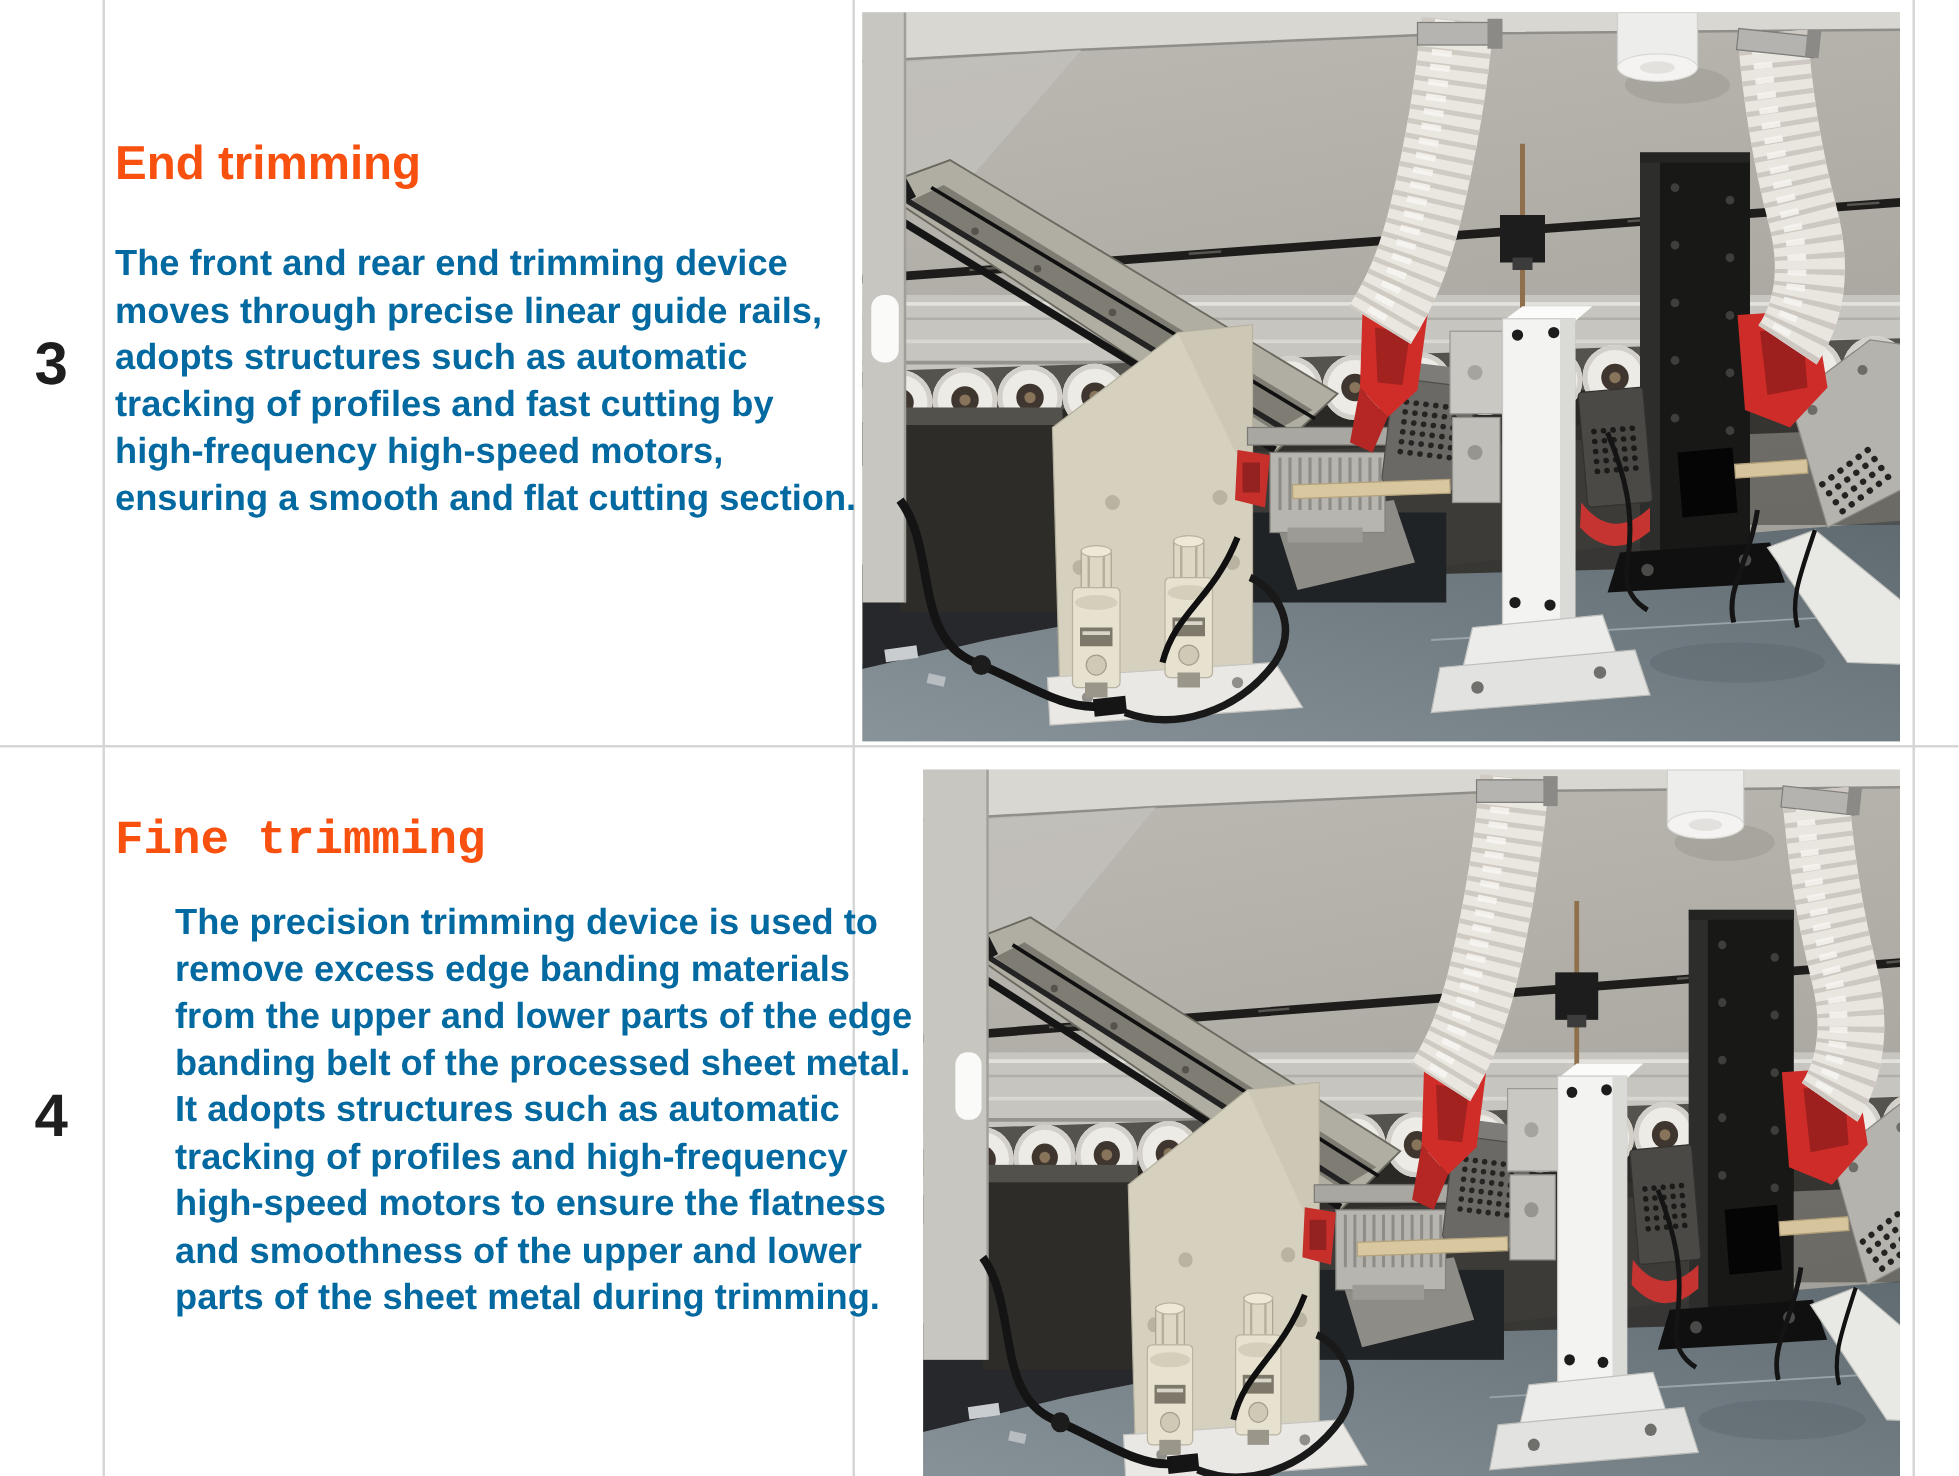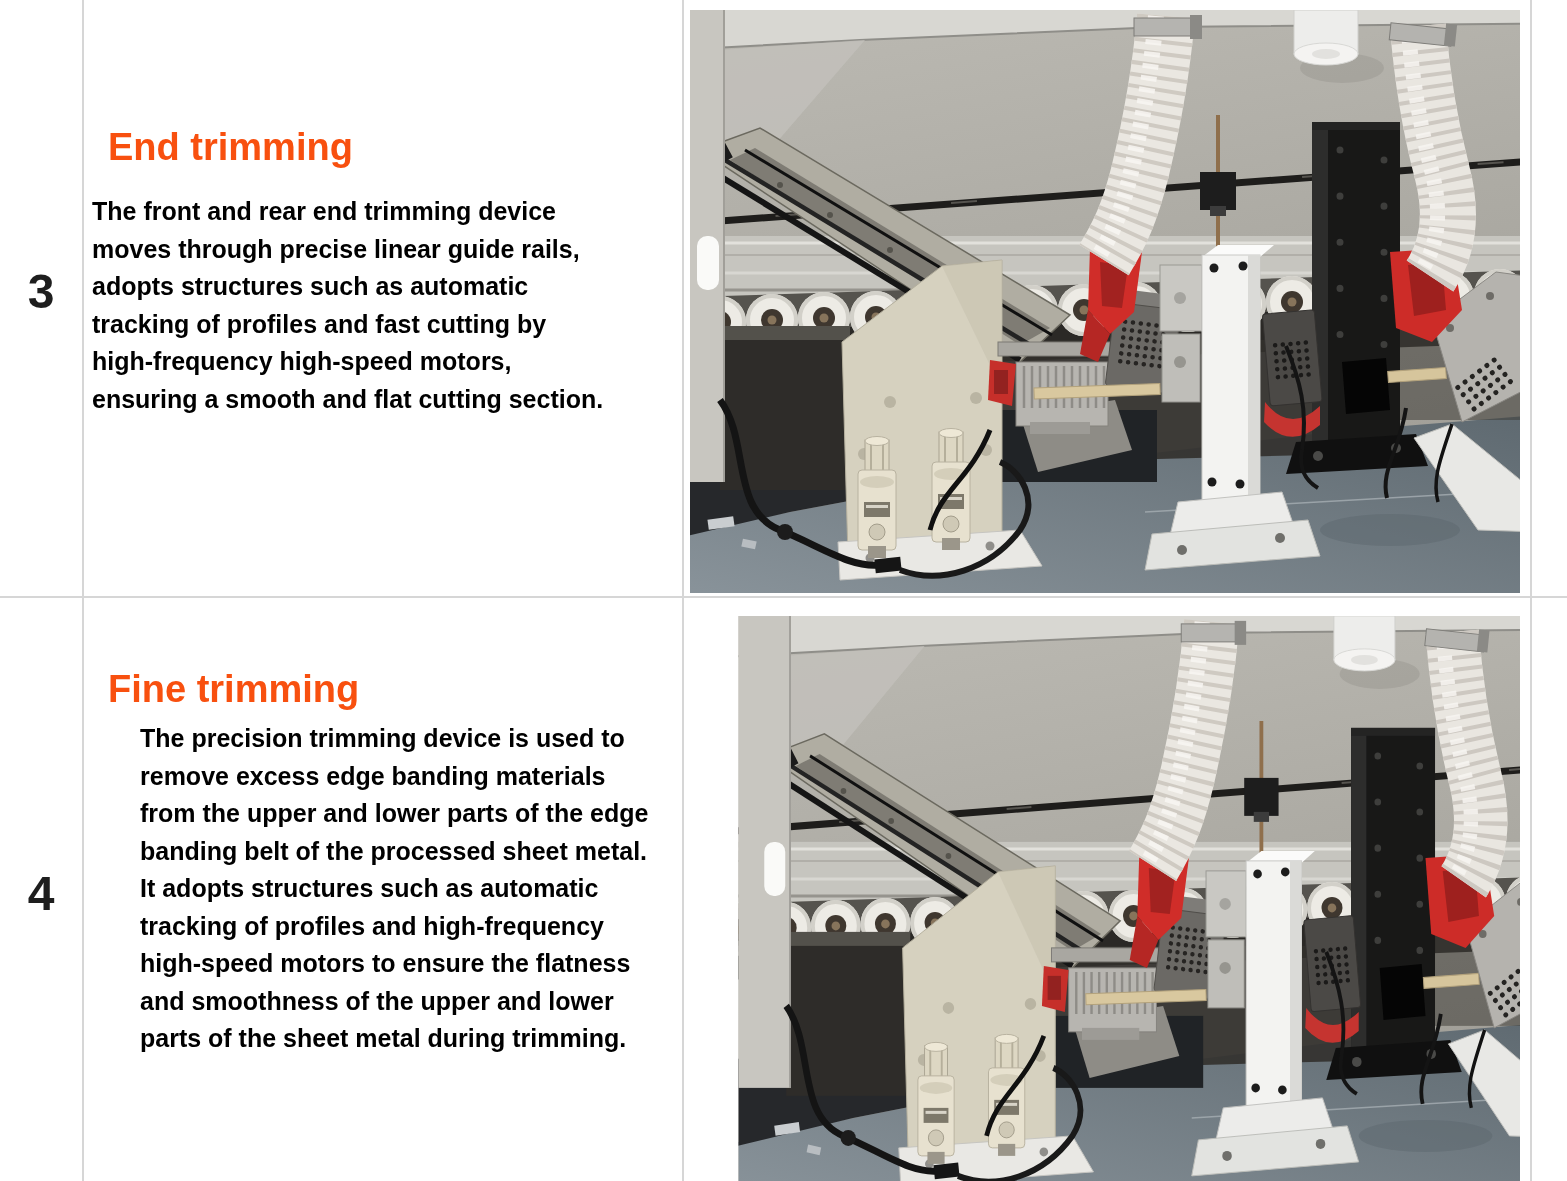--- a/index.html
+++ b/index.html
@@ -12,28 +12,28 @@
   #vline-img{left:682px; top:0; width:2px; height:1181px;}
   #vline-right{left:1530px; top:0; width:2px; height:1181px;}
   #hline-row{left:0; top:596px; width:1567px; height:2px;}
   .row-number{
     position:absolute; left:0; width:82px; text-align:center;
     font-size:48px; line-height:1; color:#1e1e1e;
   }
   #num-3{top:268px;}
   #num-4{top:870px;}
   .heading{
-    position:absolute; left:92px; margin:16px;
+    position:absolute; left:92px; margin:0;
     font-size:38px; line-height:1; color:#f8500f; letter-spacing:0px;
   }
   #heading-3{top:112px;}
-  #heading-4{top:654px;}
+  #heading-4{top:654px;font-family:Liberation Mono, monospace;}
   .body-text{
     position:absolute; left:92px; width:600px; margin:0;
-    font-size:25px; line-height:37.5px; color:#000000; white-space:pre-line;
+    font-size:29px; line-height:37.5px; color:#0369a1; white-space:pre-line;
   }
   #body-3{top:193px;}
   #body-4{top:720px;margin-left:48px;}
   .photo{position:absolute; left:690px; width:830px; height:583px; margin:0;}
   #photo-3{top:10px;}
   #photo-4{top:602px;}
   .photo svg{display:block; width:100%; height:100%;}
 </style>
 </head>
 <body>

